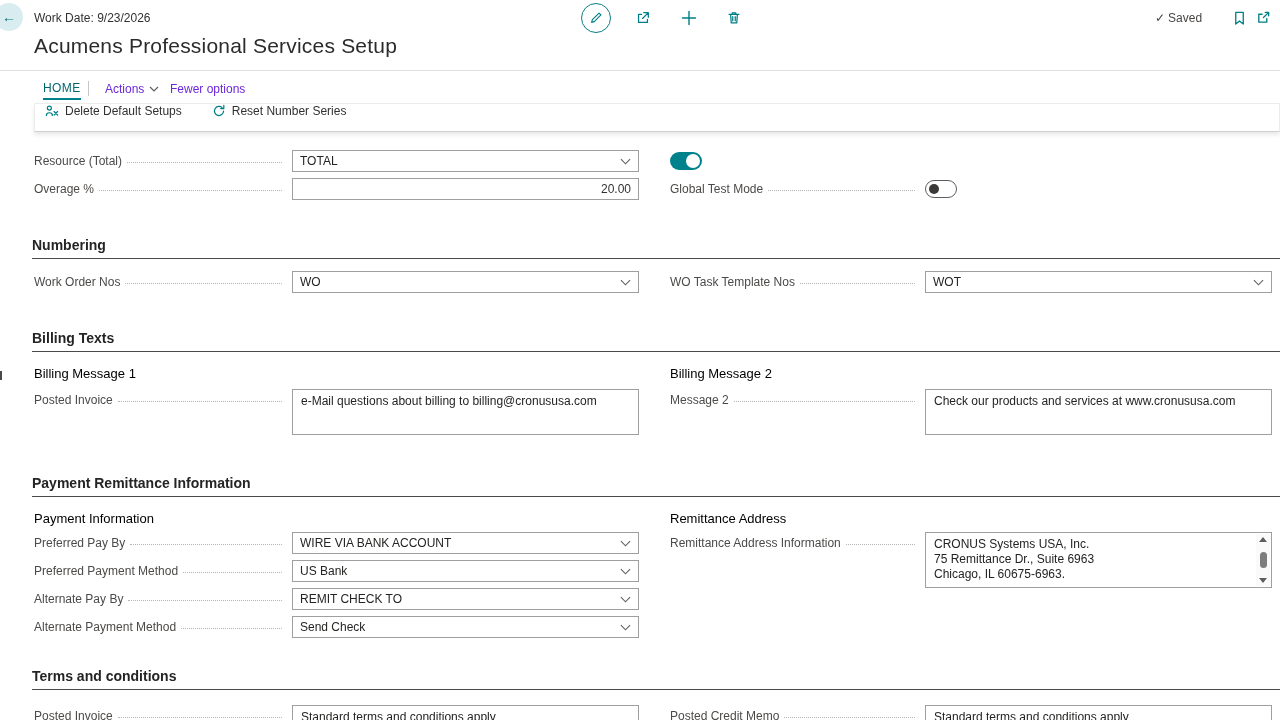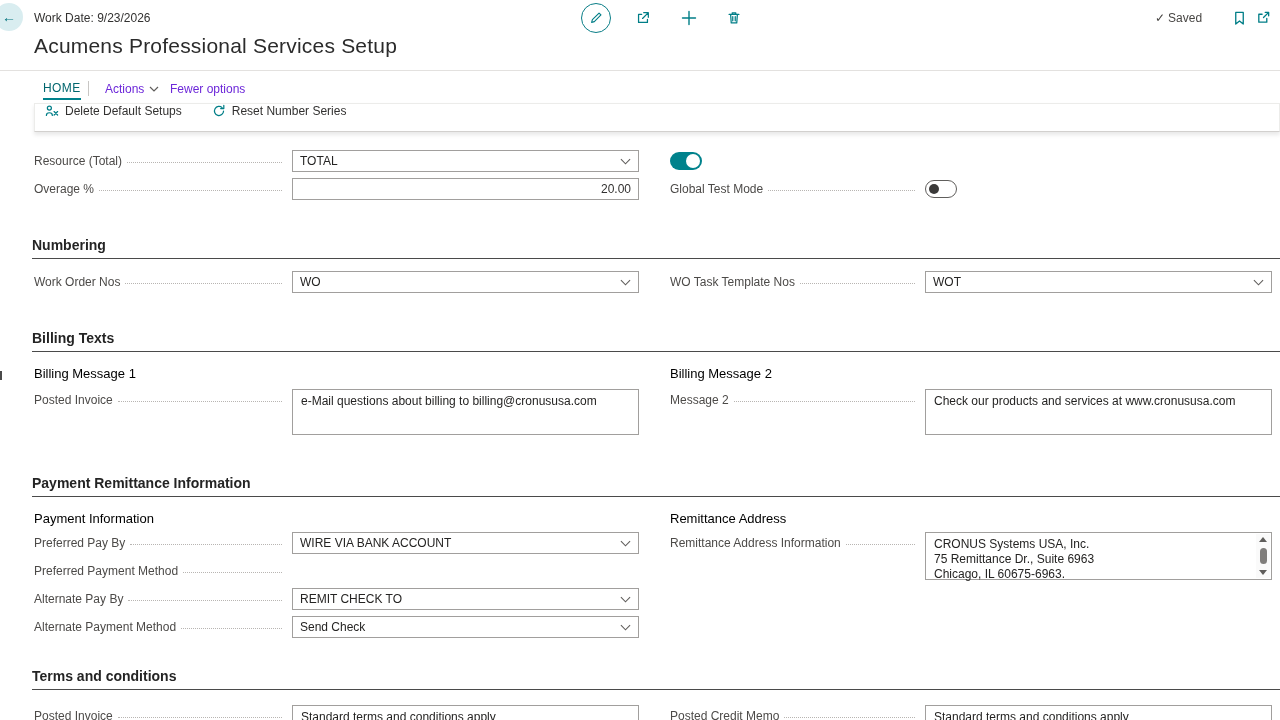--- a/index.html
+++ b/index.html
@@ -302,20 +302,30 @@
           </svg>
         </span>
   </div>
     </div>
 </div>
 <div class="abs row row-l" style="top:560px">
   <div class="lblwrap">
       <span class="lbl">Preferred Payment Method</span>
       <span class="leader"></span>
     </div>
+  <div class="ctrl">
+      <div class="sel">
+    <span>US Bank</span>
+    <span>
+          <svg width="11" height="7" viewBox="0 0 12 7">
+            <path d="M1 1l5 5 5-5" fill="none" stroke="#605e5c" stroke-width="1.2"></path>
+          </svg>
+        </span>
+  </div>
+    </div>
 </div>
 <div class="abs row row-l" style="top:588px">
   <div class="lblwrap">
       <span class="lbl">Alternate Pay By</span>
       <span class="leader"></span>
     </div>
   <div class="ctrl">
       <div class="sel">
     <span>REMIT CHECK TO</span>
     <span>
@@ -342,21 +352,21 @@
   </div>
     </div>
 </div>
 
 <div class="abs row row-r" style="top:532px">
   <div class="lblwrap">
       <span class="lbl">Remittance Address Information</span>
       <span class="leader"></span>
     </div>
   <div class="ctrl">
-      <div class="ta" style="width:347px;height:48px;">
+      <div class="ta" style="width:347px;height:56px;">
     <span class="pre">CRONUS Systems USA, Inc.
 75 Remittance Dr., Suite 6963
 Chicago, IL 60675-6963.</span>
     <div class="sb">
       <div class="tri-up"></div>
       <div class="sb-thumb"></div>
       <div class="tri-down"></div>
     </div>
   </div>
     </div>

